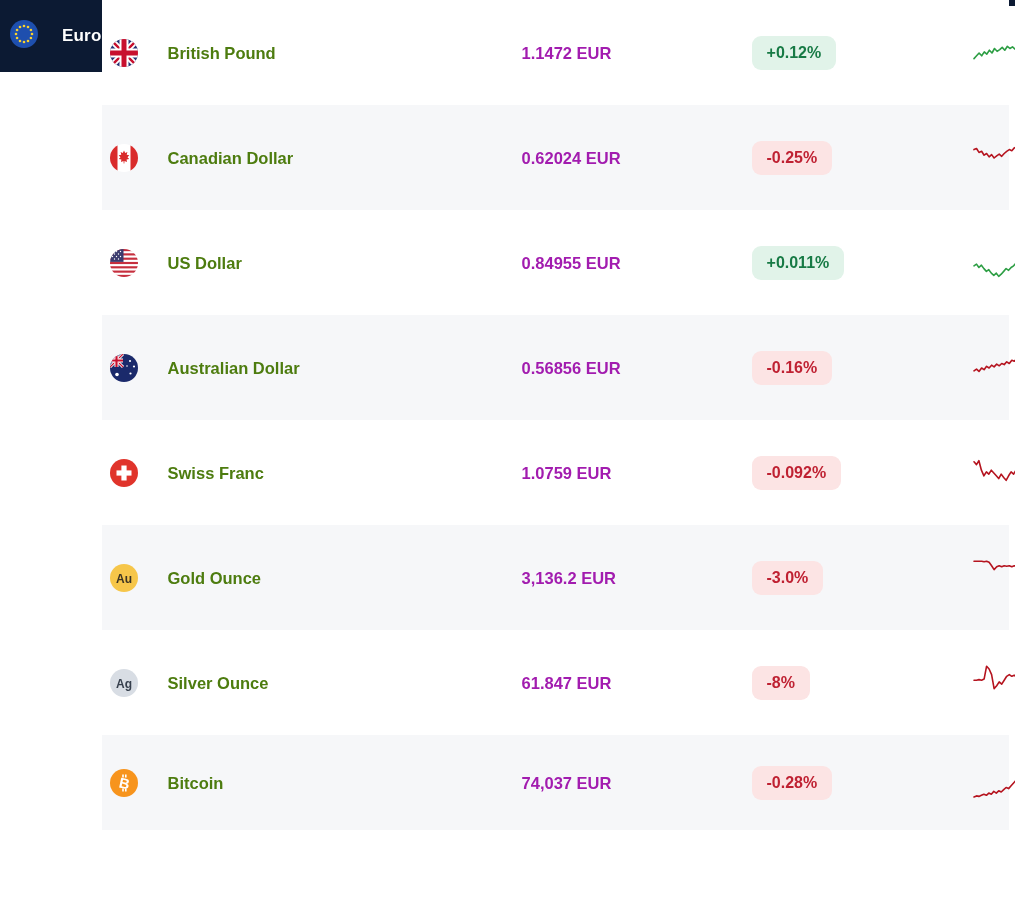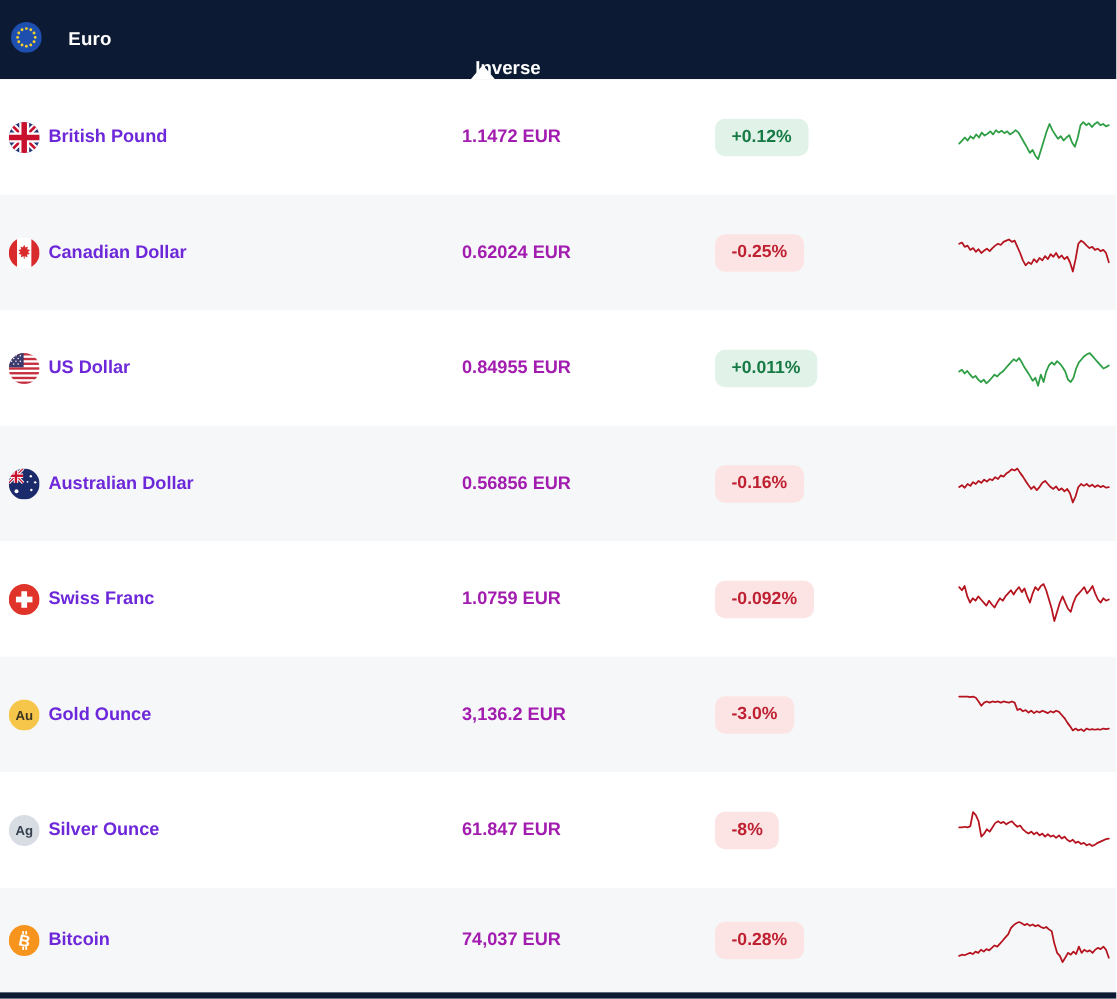--- a/index.html
+++ b/index.html
@@ -2,21 +2,21 @@
 <html><head>
 <meta charset="utf-8">
 <style>
   * { margin:0; padding:0; box-sizing:border-box; }
   html,body { width:1015px; height:908px; }
   body {
     font-family:"Liberation Sans", sans-serif;
     background:#ffffff;
     overflow:hidden;
   }
-  .widget { width:1015px; height:908px; display:flex; flex-direction:column; }
+  .widget { width:1015px; height:908px; display:flex; flex-direction:row; }
 
   
   .hdr {
     position:relative; height:72px; flex:0 0 72px;
     background:#0c1a33; color:#fff;
     display:flex; align-items:center;
   }
   .hdr-left { display:flex; align-items:center; gap:24px; padding-left:10px; }
   .hdr-title { font-size:17px; font-weight:700; letter-spacing:.2px; }
   .tab {
@@ -36,21 +36,21 @@
   .rows { flex:1 1 auto; display:flex; flex-direction:column; }
   .row {
     position:relative; flex:0 0 105px; height:105px;
     background:#ffffff; cursor:pointer;
   }
   .row:nth-child(even) { background:#f6f7f9; }
   .row:last-child { flex:0 0 95px; height:95px; }
   .cell { position:absolute; top:50%; transform:translateY(-50%); }
   .cicon { left:8px; width:28px; height:28px; }
   .cicon svg { display:block; }
-  .name  { left:44px; font-size:16.5px; font-weight:700; color:#6d28d9; white-space:nowrap; }
+  .name  { left:66px; font-size:16.5px; font-weight:700; color:#4d7c0f; white-space:nowrap; }
   .value { left:420px; width:125px; font-size:16.5px; font-weight:700; color:#a21caf; white-space:nowrap; }
   .badge {
     left:650px; padding:8px 15px; border-radius:9px;
     font-size:16px; font-weight:700; white-space:nowrap;
   }
   .badge.up   { background:#e1f3e9; color:#177a45; }
   .badge.down { background:#fce4e4; color:#bf2132; }
   .spark { left:870px; width:140px; height:64px; }
 
   

